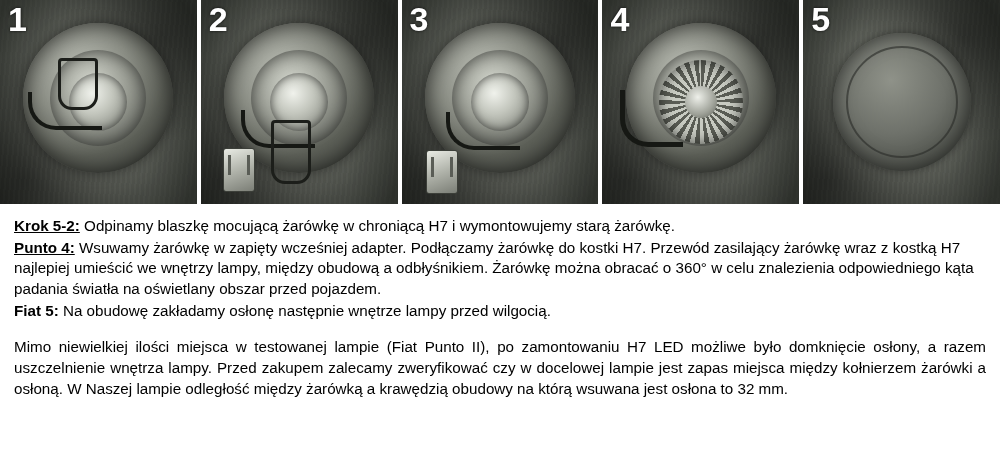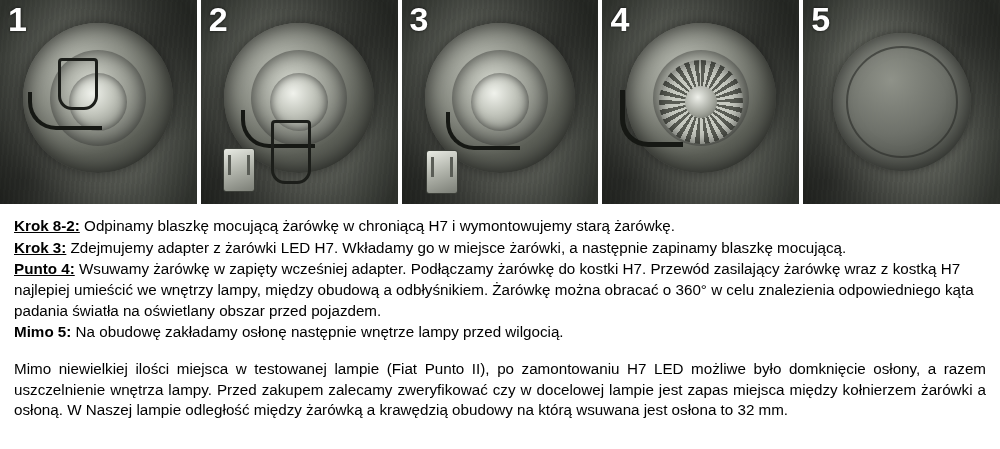--- a/index.html
+++ b/index.html
@@ -260,32 +260,29 @@
       <div class="bg"></div>
       <div class="cover"></div>
       <div class="photo-number">5</div>
     </div>
 
   </div>
 
   <div class="text">
 
     <p class="line">
-      <span class="lbl">Krok 8-2:</span><span> Odpinamy blaszkę mocującą żarówkę w chroniącą H7 i wymontowujemy starą żarówkę.</span>
+      <span class="lbl">Krok 5-2:</span><span> Odpinamy blaszkę mocującą żarówkę w chroniącą H7 i wymontowujemy starą żarówkę.</span>
     </p>
 
-    <p class="line">
-      <span class="lbl">Krok 3:</span><span> Zdejmujemy adapter z żarówki LED H7. Wkładamy go w miejsce żarówki, a następnie zapinamy blaszkę mocującą.</span>
-    </p>
 
     <p class="line">
       <span class="lbl">Punto 4:</span><span> Wsuwamy żarówkę w zapięty wcześniej adapter. Podłączamy żarówkę do kostki H7. Przewód zasilający żarówkę wraz z kostką  H7 najlepiej umieścić we wnętrzy lampy, między obudową a odbłyśnikiem. Żarówkę można obracać o 360° w celu znalezienia odpowiedniego kąta padania światła na oświetlany obszar przed pojazdem.</span>
     </p>
 
     <p class="line">
-      <span class="lbl-plain">Mimo 5:</span><span>  Na obudowę zakładamy osłonę następnie wnętrze lampy przed wilgocią.</span>
+      <span class="lbl-plain">Fiat 5:</span><span>  Na obudowę zakładamy osłonę następnie wnętrze lampy przed wilgocią.</span>
     </p>
 
     <p class="para">Mimo niewielkiej ilości miejsca w testowanej lampie (Fiat Punto II), po zamontowaniu H7 LED możliwe było domknięcie osłony, a razem uszczelnienie wnętrza lampy. Przed zakupem zalecamy zweryfikować czy w docelowej lampie jest zapas miejsca między kołnierzem żarówki a osłoną. W Naszej lampie odległość między żarówką a krawędzią obudowy na którą wsuwana jest osłona to 32 mm.</p>
 
   </div>
 
 </div>
 
 </body></html>

